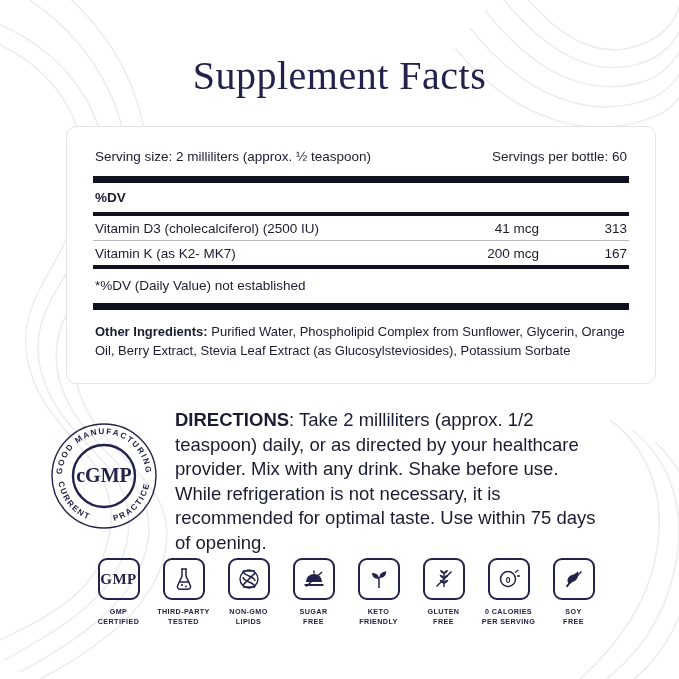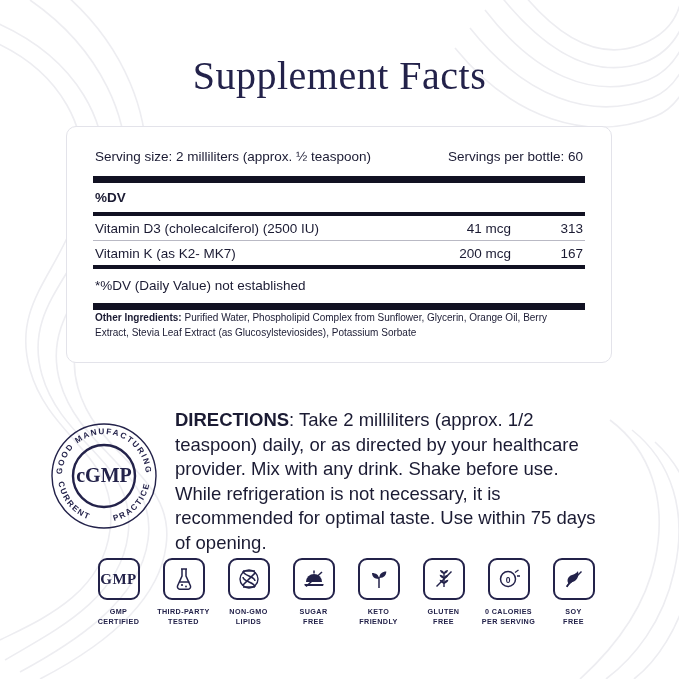--- a/index.html
+++ b/index.html
@@ -40,21 +40,21 @@
     color: #23224a;
     letter-spacing: 0.5px;
     padding-top: 52px;
     margin: 0;
   }
 
   .panel {
     position: absolute;
     left: 66px;
     top: 126px;
-    width: 546px;
+    width: 590px;
     background: #ffffff;
     border: 1px solid #e3e3ea;
     border-radius: 10px;
     box-sizing: border-box;
     padding: 18px 26px 20px 26px;
   }
 
   .serving-row {
     display: flex;
     justify-content: space-between;
@@ -85,42 +85,43 @@
     font-size: 13.5px;
     font-weight: bold;
     padding: 7px 2px 7px 2px;
   }
 
   .nutrient-row {
     display: flex;
     font-size: 13.5px;
     padding: 5px 2px 4px 2px;
     align-items: flex-start;
+    gap: 16px;
   }
   .nutrient-name { flex: 1 1 auto; }
   .nutrient-amount {
     width: 110px;
     text-align: right;
     padding-right: 26px;
     box-sizing: border-box;
   }
   .nutrient-dv {
     width: 46px;
     text-align: right;
   }
 
   .footnote {
     font-size: 13.5px;
     padding: 9px 2px 10px 2px;
   }
 
   .other-ing {
-    font-size: 10px;
+    font-size: 13px;
     line-height: 1.45;
-    padding: 1px 2px 2px 2px;
+    padding: 13px 2px 2px 2px;
   }
   .other-ing b { font-weight: bold; }
 
   
   .directions {
     position: absolute;
     left: 175px;
     top: 408px;
     width: 432px;
     font-size: 18.5px;

